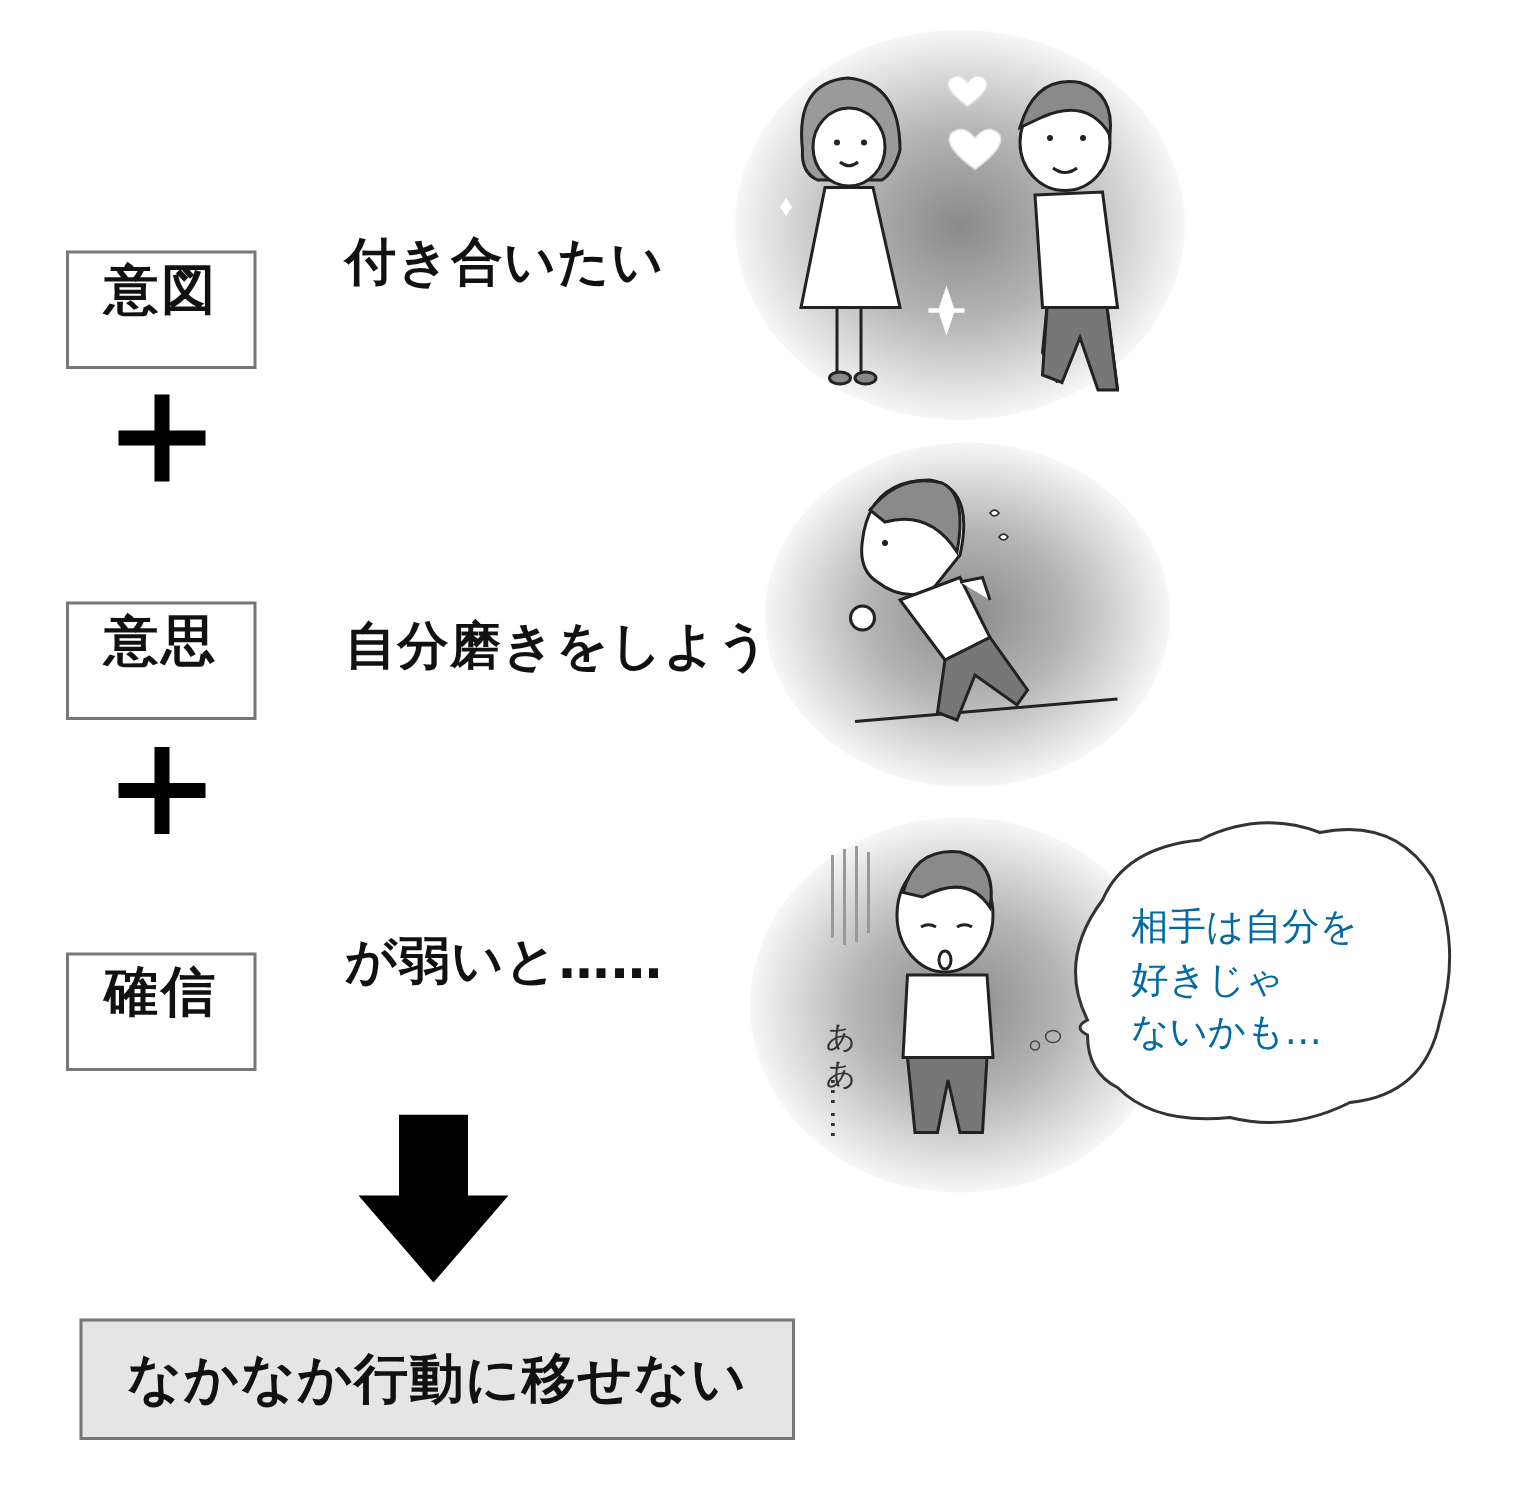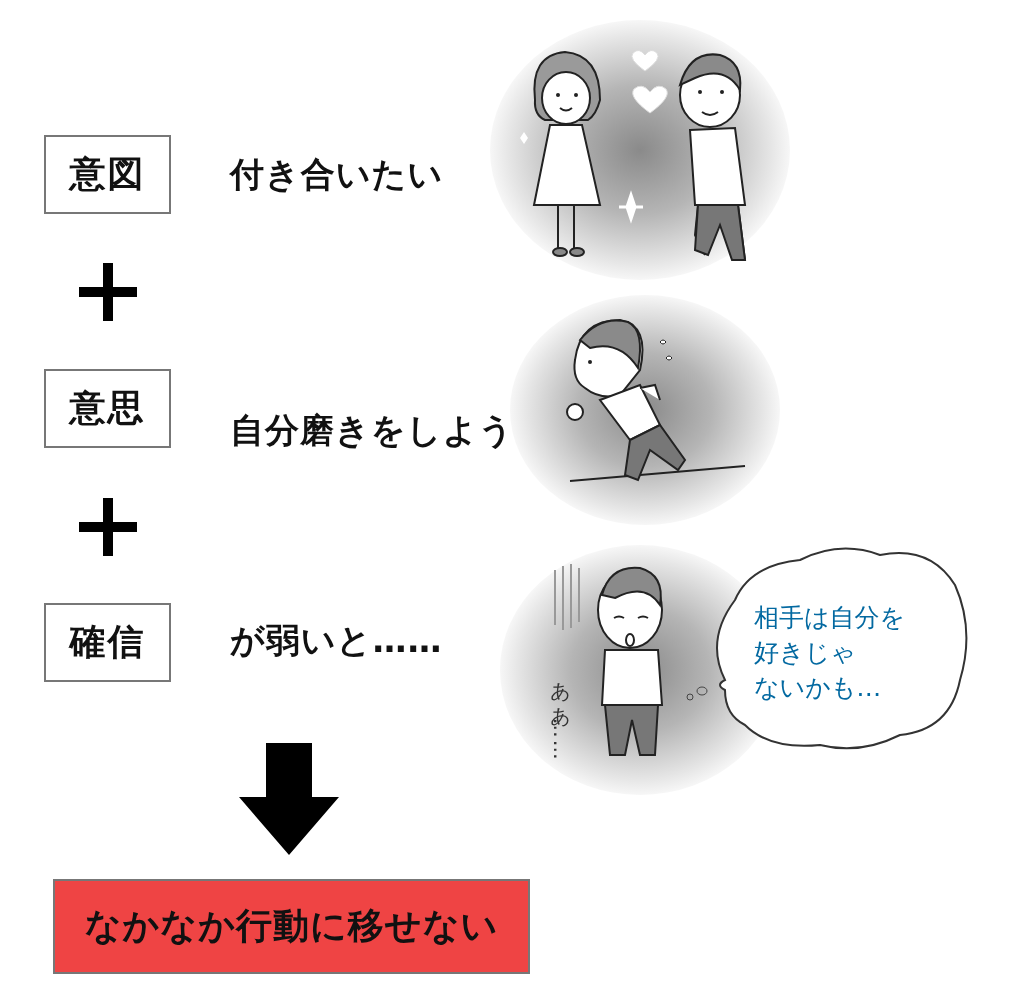--- a/index.html
+++ b/index.html
@@ -1,30 +1,30 @@
 <!DOCTYPE html>
 <html><head>
 <meta charset="utf-8">
 <style>
   html, body { margin:0; padding:0; background:#ffffff; }
   body { width:1024px; height:997px; position:relative; overflow:hidden;
          font-family:"DejaVu Sans","Liberation Sans",sans-serif; color:#111; }
   .label-box { position:absolute; left:44px; width:127px; height:79px;
        border:2px solid #777; box-sizing:border-box; background:#fff;
-       display:flex; align-items:center; justify-content:center;
-       font-weight:bold; font-size:36px; letter-spacing:2px; color:#111; }
+       display:flex; align-items:flex-start; justify-content:center;
+       font-weight:bold; font-size:36px; letter-spacing:2px; color:#111;margin-top:32px; }
   .desc { position:absolute; left:206px; font-weight:bold; font-size:34px; color:#111;
           white-space:nowrap; letter-spacing:1px;margin-left:24px; }
   .plus { position:absolute; left:79px; width:58px; height:58px; }
   .plus::before, .plus::after { content:""; position:absolute; background:#000; }
   .plus::before { left:24px; top:0; width:10px; height:58px; }
   .plus::after { left:0; top:24px; width:58px; height:10px; }
   .arrow { position:absolute; left:239px; top:743px; width:100px; height:112px; }
-  .result-box { position:absolute; left:53px; top:879px; width:477px; height:95px;
-       border:2px solid #777; box-sizing:border-box; background:#ef4444;
+  .result-box { position:absolute; left:53px; top:879px; width:477px; height:81px;
+       border:2px solid #777; box-sizing:border-box; background:#e5e5e5;
        display:flex; align-items:center; justify-content:center;
        font-weight:bold; font-size:36px; color:#111; letter-spacing:1px; }
   .illus { position:absolute; }
   .glow { position:absolute; border-radius:50%;
           background:radial-gradient(ellipse at center, #8a8a8a 0%, #b5b5b5 35%, #e6e6e6 62%, rgba(255,255,255,0) 75%); }
   .bubble-text { position:absolute; left:754px; top:600px; font-family:"DejaVu Sans",sans-serif;
        font-size:25px; line-height:35px; color:#0369a1; white-space:pre; }
   .sigh-text { position:absolute; left:548px; top:668px; writing-mode:vertical-rl;
        font-size:20px; color:#333; letter-spacing:2px; }
 </style>

